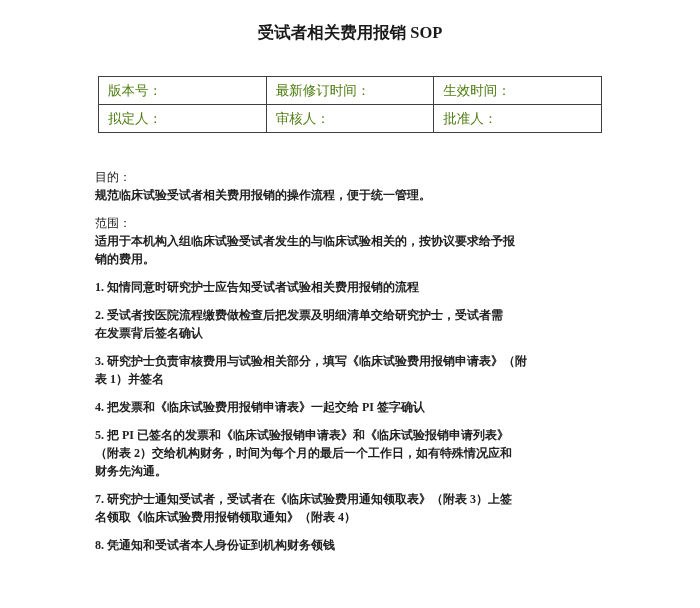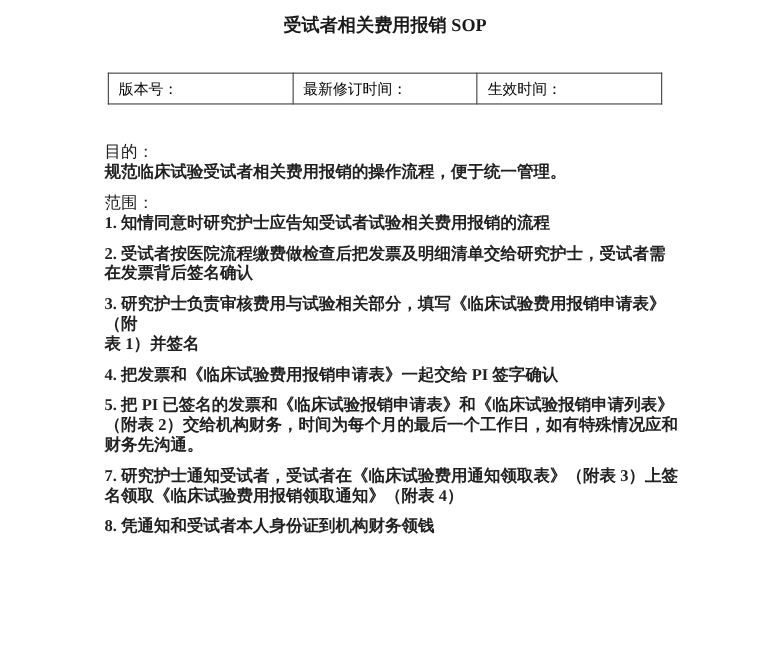--- a/index.html
+++ b/index.html
@@ -11,47 +11,47 @@
     position: relative;
     width: 700px;
     height: 608px;
     background: #ffffff;
     overflow: hidden;
     font-family: "Liberation Serif", "DejaVu Serif", serif;
     color: #212121;
   }
   .doc-title {
     margin: 0;
-    padding-top: 12px;
+    padding-top: 22px;
     height: 21px;
     line-height: 21px;
     text-align: center;
     font-size: 16.5px;
     font-weight: bold;
     color: #1a1a1a;
   }
   .info-table {
     border-collapse: collapse;
     table-layout: fixed;
     margin: 33px 0 0 98px;
     width: 504px;
   }
   .info-table td {
     border: 1px solid #3f3f3f;
     width: 33.33%;
     height: 27px;
     padding: 0 0 0 9px;
     font-size: 13.5px;
     vertical-align: middle;
-    color: #000000;
+    color: #4d7c0f;
   }
   .content {
     margin: 35px 0 0 95px;
     width: 522px;
-    font-size: 15px;
+    font-size: 12px;
     line-height: 18px;
   }
   .sec-heading {
     margin: 0;
     white-space: pre-line;
   }
   .content p {
     margin: 0 0 10px 0;
     white-space: pre-line;
     font-weight: bold;
@@ -64,32 +64,39 @@
 
   <h1 class="doc-title">受试者相关费用报销 SOP</h1>
 
   <table class="info-table">
     <tbody>
       <tr>
         <td>版本号：</td>
         <td>最新修订时间：</td>
         <td>生效时间：</td>
       </tr>
+      <tr>
+        <td>拟定人：</td>
+        <td>审核人：</td>
+        <td>批准人：</td>
+      </tr>
     </tbody>
   </table>
 
   <div class="content">
 
     <div class="section">
       <div class="sec-heading">目的：</div>
       <p>规范临床试验受试者相关费用报销的操作流程，便于统一管理。</p>
     </div>
 
     <div class="section">
       <div class="sec-heading">范围：</div>
+      <p>适用于本机构入组临床试验受试者发生的与临床试验相关的，按协议要求给予报
+销的费用。</p>
     </div>
 
     <div class="section">
       <p>1. 知情同意时研究护士应告知受试者试验相关费用报销的流程</p>
       <p>2. 受试者按医院流程缴费做检查后把发票及明细清单交给研究护士，受试者需
 在发票背后签名确认</p>
       <p>3. 研究护士负责审核费用与试验相关部分，填写《临床试验费用报销申请表》（附
 表 1）并签名</p>
       <p>4. 把发票和《临床试验费用报销申请表》一起交给 PI 签字确认</p>
       <p>5. 把 PI 已签名的发票和《临床试验报销申请表》和《临床试验报销申请列表》

